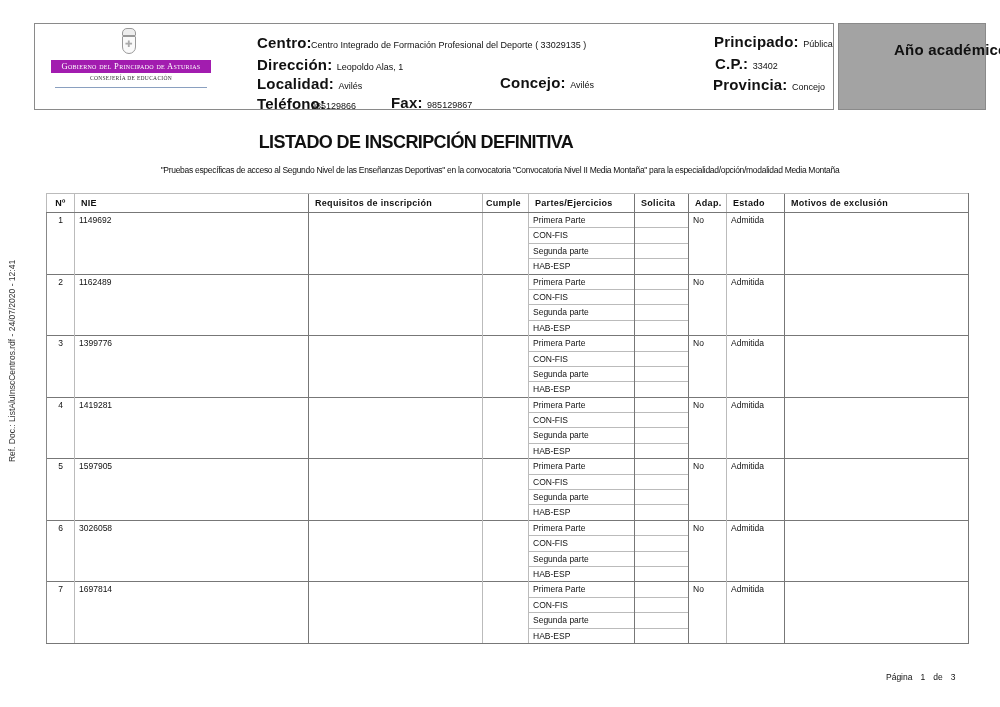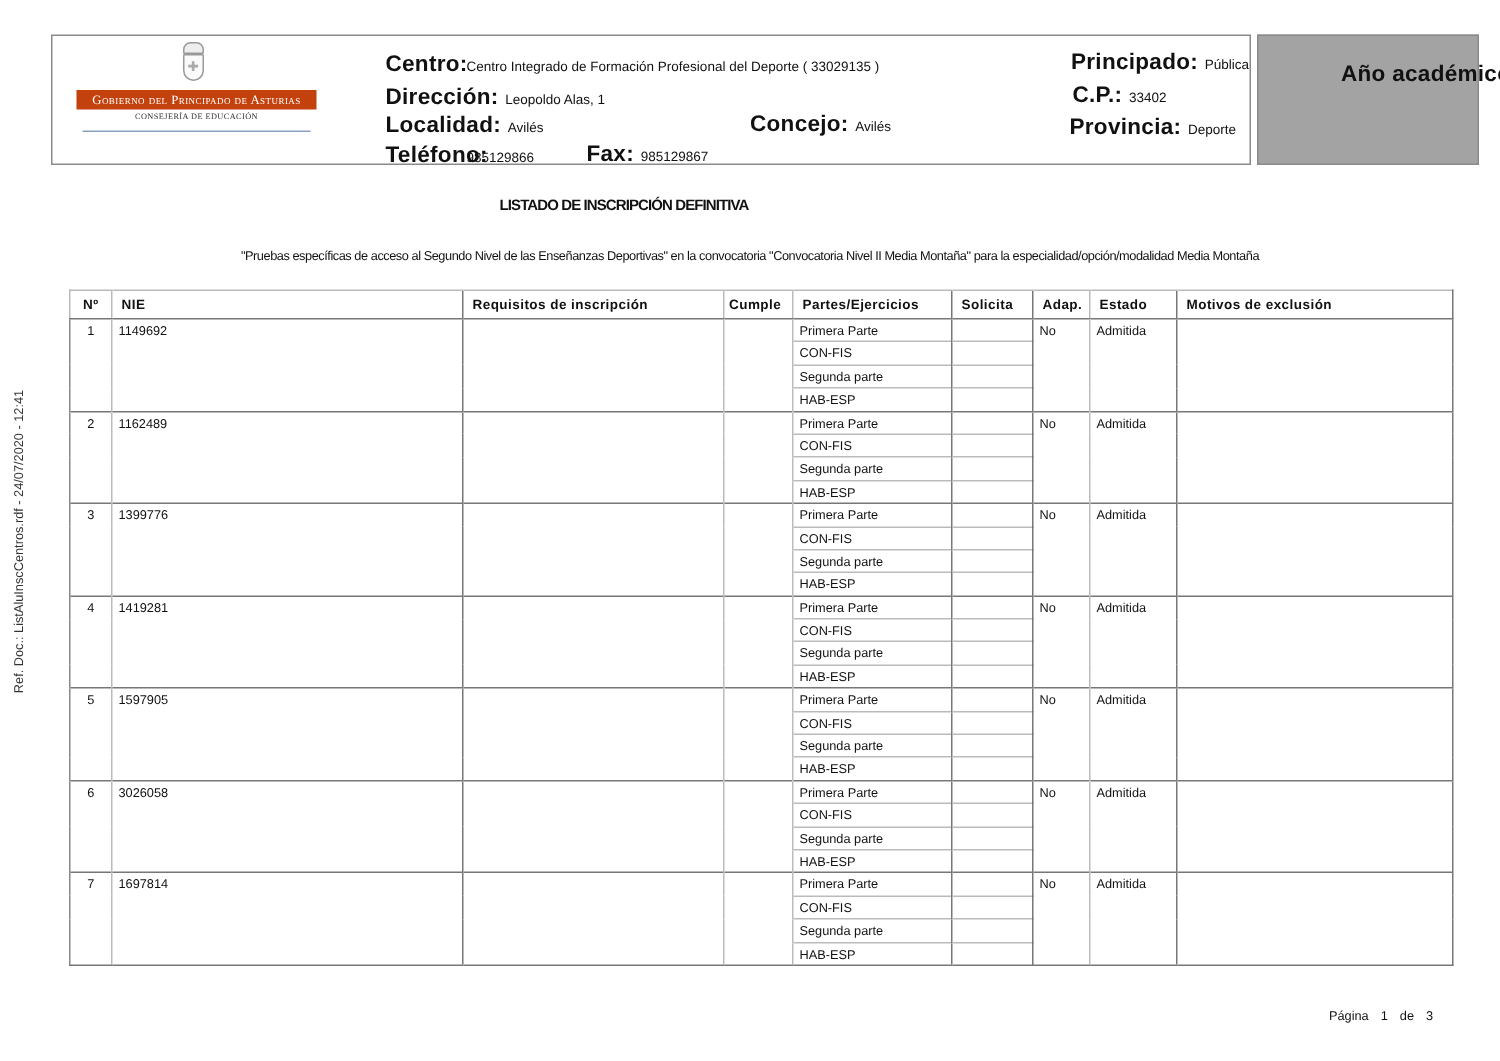--- a/index.html
+++ b/index.html
@@ -7,25 +7,25 @@
   .hdr { position:absolute; left:34px; top:23px; width:800px; height:87px; border:1px solid #8a8a8a; box-sizing:border-box; background:#fff; }
   .acad { position:absolute; left:838px; top:23px; width:148px; height:87px; border:1px solid #8a8a8a; box-sizing:border-box; background:#a3a3a3; font-size:9px; }
   .acad .row { position:absolute; left:8px; top:17px; white-space:nowrap; }
   .lbl { font-weight:bold; font-size:15px; letter-spacing:0.2px;margin-left:47px; }
   .val { font-size:9px; }
   .logo { position:absolute; left:16px; top:4px; width:160px; height:70px; }
   .crest { position:absolute; left:69px; top:0px; width:18px; height:28px; }
   .crest .crown { position:absolute; left:2px; top:0; width:14px; height:8px; border:1px solid #999; border-radius:5px 5px 1px 1px; box-sizing:border-box; background:#eee; }
   .crest .shield { position:absolute; left:2px; top:8px; width:14px; height:18px; border:1px solid #999; border-radius:1px 1px 7px 7px; box-sizing:border-box; background:#fafafa; }
   .crest .shield::after { content:"✚"; position:absolute; left:2px; top:2px; font-size:9px; color:#aaa; }
-  .gob { position:absolute; left:0; top:32px; width:160px; height:13px; background:#c2410c; color:#fff; font-family:"Liberation Serif", serif; font-size:8.5px; font-variant:small-caps; text-align:center; line-height:13px; letter-spacing:0.3px; white-space:nowrap; }
+  .gob { position:absolute; left:0; top:32px; width:160px; height:13px; background:#a21caf; color:#fff; font-family:"Liberation Serif", serif; font-size:8.5px; font-variant:small-caps; text-align:center; line-height:13px; letter-spacing:0.3px; white-space:nowrap; }
   .cons { position:absolute; left:0; top:47px; width:160px; text-align:center; font-family:"Liberation Serif", serif; font-size:5.5px; color:#333; letter-spacing:0.3px; text-transform:uppercase; }
   .logo .rule { position:absolute; left:4px; top:59px; width:152px; height:1px; background:#8aa0c0; }
   .f { position:absolute; white-space:nowrap; }
-  .title { position:absolute; left:0; width:832px; top:132px; text-align:center; font-weight:bold; font-size:10px; letter-spacing:-0.6px; }
+  .title { position:absolute; left:0; width:832px; top:132px; text-align:center; font-weight:bold; font-size:18px; letter-spacing:-0.6px; }
   .subtitle { position:absolute; left:0; width:1000px; top:165px; text-align:center; font-size:8.5px; letter-spacing:-0.3px; }
   .side { position:absolute; left:-98px; top:356px; width:220px; transform:rotate(-90deg); transform-origin:center; text-align:center; font-size:8.5px; color:#333; white-space:nowrap; }
   table.list { position:absolute; left:46px; top:193px; width:922px; border-collapse:collapse; table-layout:fixed; font-size:8.5px; }
   table.list th { text-align:left; font-weight:bold; font-size:9px; height:18px; padding:0 6px; border-bottom:1px solid #777; border-top:1px solid #bbb; letter-spacing:0.3px; }
   table.list td { padding:0 4px; height:14.4px; vertical-align:top; line-height:14px; }
   .bl { border-left:1px solid #bbb; }
   .blx { border-left:1px solid #777; }
   .br { border-right:1px solid #777; }
   .bt { border-top:1px solid #777; }
   .btl { border-top:1px solid #bbb; }
@@ -62,21 +62,21 @@
     <span class="lbl">C.P.:</span> <span class="val">33402</span>
   </div>
 
   <div class="f" style="left:175px;top:51px;">
     <span class="lbl">Localidad:</span> <span class="val">Avilés</span>
   </div>
   <div class="f" style="left:418px;top:50px;">
     <span class="lbl">Concejo:</span> <span class="val">Avilés</span>
   </div>
   <div class="f" style="left:631px;top:52px;">
-    <span class="lbl">Provincia:</span> <span class="val">Deporte</span>
+    <span class="lbl">Provincia:</span> <span class="val">Concejo</span>
   </div>
 
   <div class="f" style="left:175px;top:71px;">
     <span class="lbl" style="display:inline-block;width:54px;">Teléfono:</span><span class="val">985129866</span>
   </div>
   <div class="f" style="left:309px;top:70px;">
     <span class="lbl">Fax:</span> <span class="val">985129867</span>
   </div>
 </div>
 

